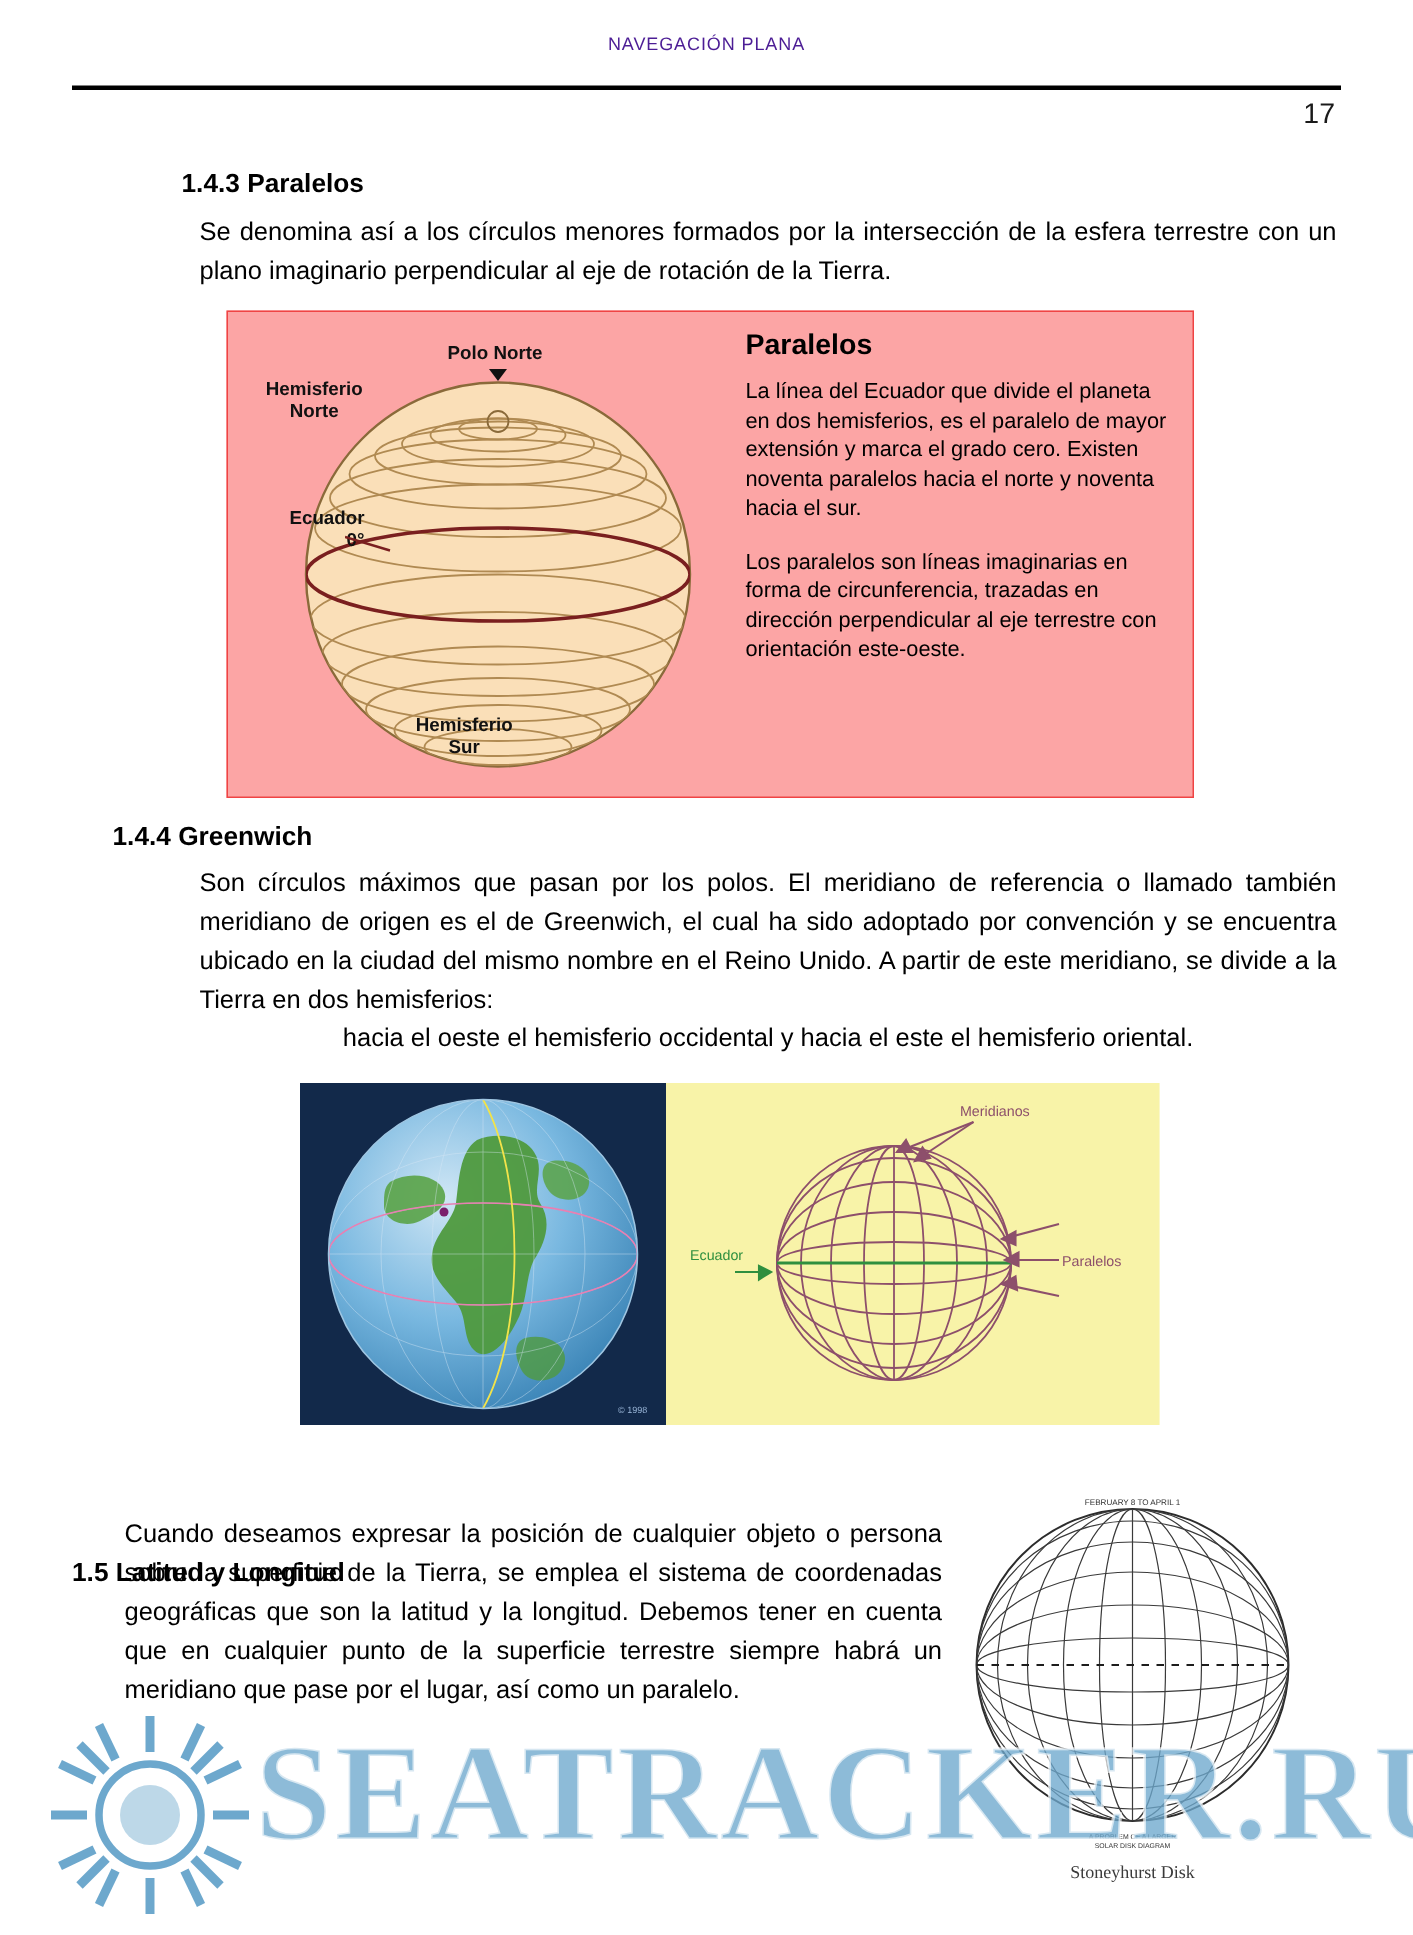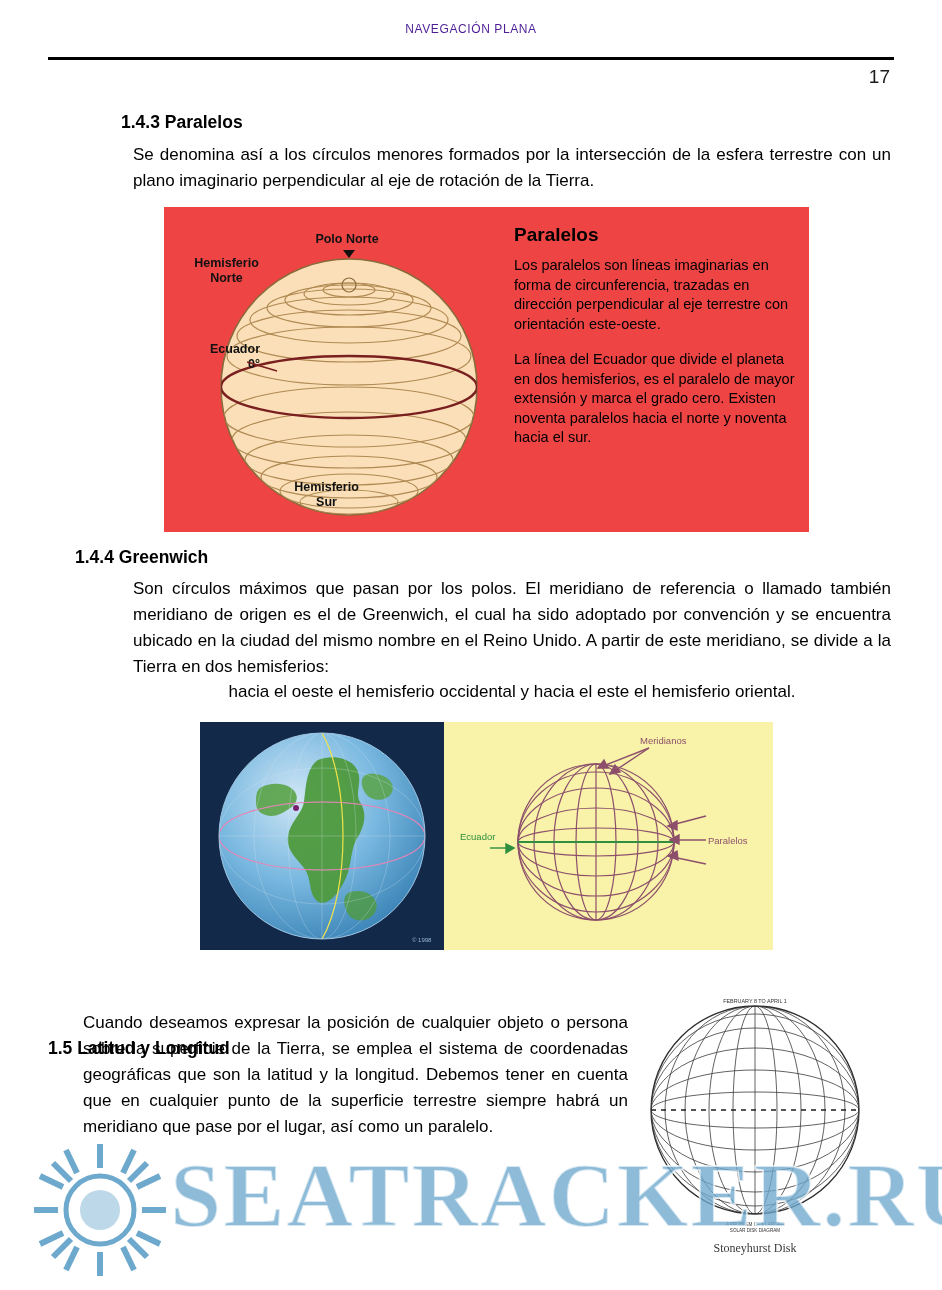--- a/index.html
+++ b/index.html
@@ -64,26 +64,26 @@
     font-size: 17px;
     line-height: 26px;
     color: #000000;
     text-align: justify;
   }
   .para.nojust { text-align: center; }
 
   
   .fig-paralelos {
     position: absolute;
-    left: 164px;
+    left: 151px;
     top: 207px;
     width: 645px;
     height: 325px;
-    border: 5px solid #ef4444;
-    background: #ef4444;
+    border: 1px solid #ef4444;
+    background: #fca5a5;
     box-sizing: border-box;
     overflow: hidden;
   }
   .fig-paralelos .globe-wrap {
     position: absolute;
     left: 0; top: 0;
     width: 330px; height: 323px;
   }
   .fig-paralelos .lbl {
     position: absolute;
@@ -247,22 +247,22 @@
   <div class="lbl lbl-hn">Hemisferio<br>Norte</div>
   <div class="lbl lbl-ec">Ecuador<br>0°</div>
   <div class="lbl lbl-hs">Hemisferio<br>Sur</div>
 
   <svg class="eq-pointer" viewBox="0 0 42 14">
     <path d="M0 2 L30 11" stroke="#7a1f1f" stroke-width="1.6" fill="none"></path>
   </svg>
 
   <div class="fig-text">
     <h4>Paralelos</h4>
+    <p>La línea del Ecuador que divide el planeta en dos hemisferios, es el paralelo de mayor extensión y marca el grado cero. Existen noventa paralelos hacia el norte y noventa hacia el sur.</p>
     <p>Los paralelos son líneas imaginarias en forma de circunferencia, trazadas en dirección perpendicular al eje terrestre con orientación este-oeste.</p>
-    <p>La línea del Ecuador que divide el planeta en dos hemisferios, es el paralelo de mayor extensión y marca el grado cero. Existen noventa paralelos hacia el norte y noventa hacia el sur.</p>
   </div>
 </div>
 
 <div class="sec-head" style="left:75px; top:547px;">1.4.4 Greenwich</div>
 
 <div class="para" style="left:133px; top:576px; width:758px;">Son círculos máximos que pasan por los polos. El meridiano de referencia o llamado también meridiano de origen es el de Greenwich, el cual ha sido adoptado por convención y se encuentra ubicado en la ciudad del mismo nombre en el Reino Unido. A partir de este meridiano, se divide a la Tierra en dos hemisferios:</div>
 
 <div class="para nojust" style="left:133px; top:679px; width:758px;">hacia el oeste el hemisferio occidental y hacia el este el hemisferio oriental.</div>
 
 <div class="fig-meridianos">

